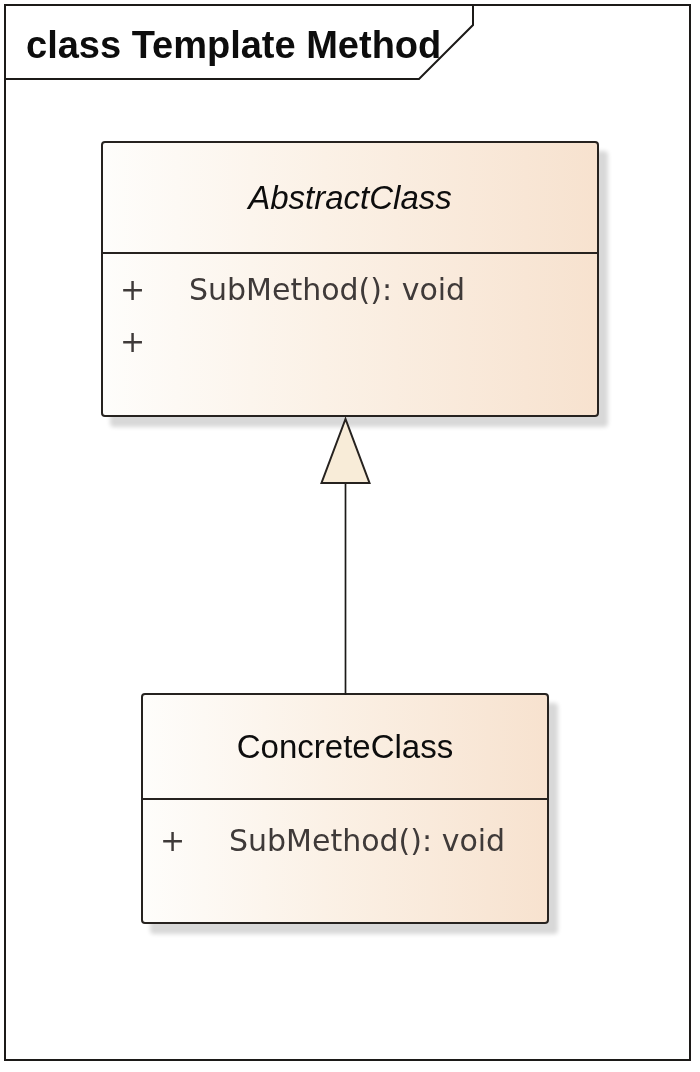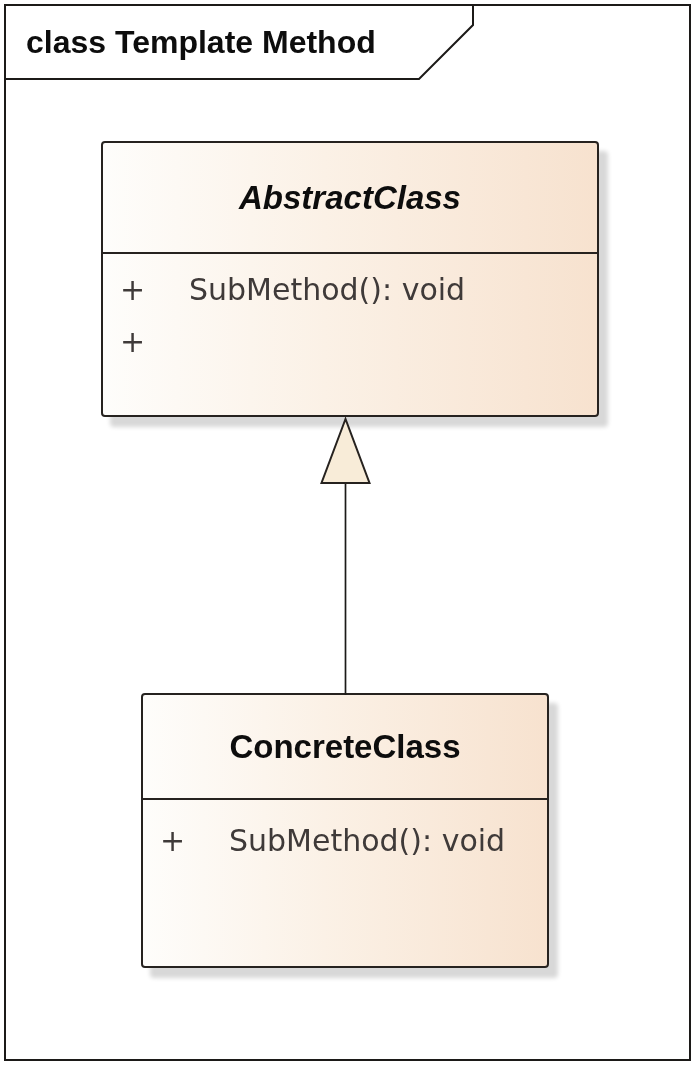--- a/index.html
+++ b/index.html
@@ -33,21 +33,21 @@
     position: absolute;
     left: 4px;
     top: 4px;
     width: 475px;
     height: 82px;
   }
   .tab-label {
     position: absolute;
     left: 26px;
     top: 24px;
-    font-size: 32px;
+    font-size: 38px;
     font-weight: bold;
     color: #0d0d0d;
     letter-spacing: 0px;
     white-space: nowrap;
   }
   
   .uml-class {
     position: absolute;
     box-sizing: border-box;
     border: 2px solid #26221f;
@@ -58,28 +58,28 @@
   .uml-class.abstract-box {
     left: 101px;
     top: 141px;
     width: 498px;
     height: 276px;
   }
   .uml-class.concrete-box {
     left: 141px;
     top: 693px;
     width: 408px;
-    height: 275px;
+    height: 231px;
   }
   .cls-title {
     display: flex;
     align-items: center;
     justify-content: center;
     border-bottom: 2px solid #26221f;
-    font-weight: bold;
+    font-weight: normal;
     font-size: 33px;
     color: #0d0d0d;
     white-space: nowrap;
     text-align: center;
   }
   .abstract-box .cls-title {
     height: 109px;
     font-style: italic;
   }
   .concrete-box .cls-title {

